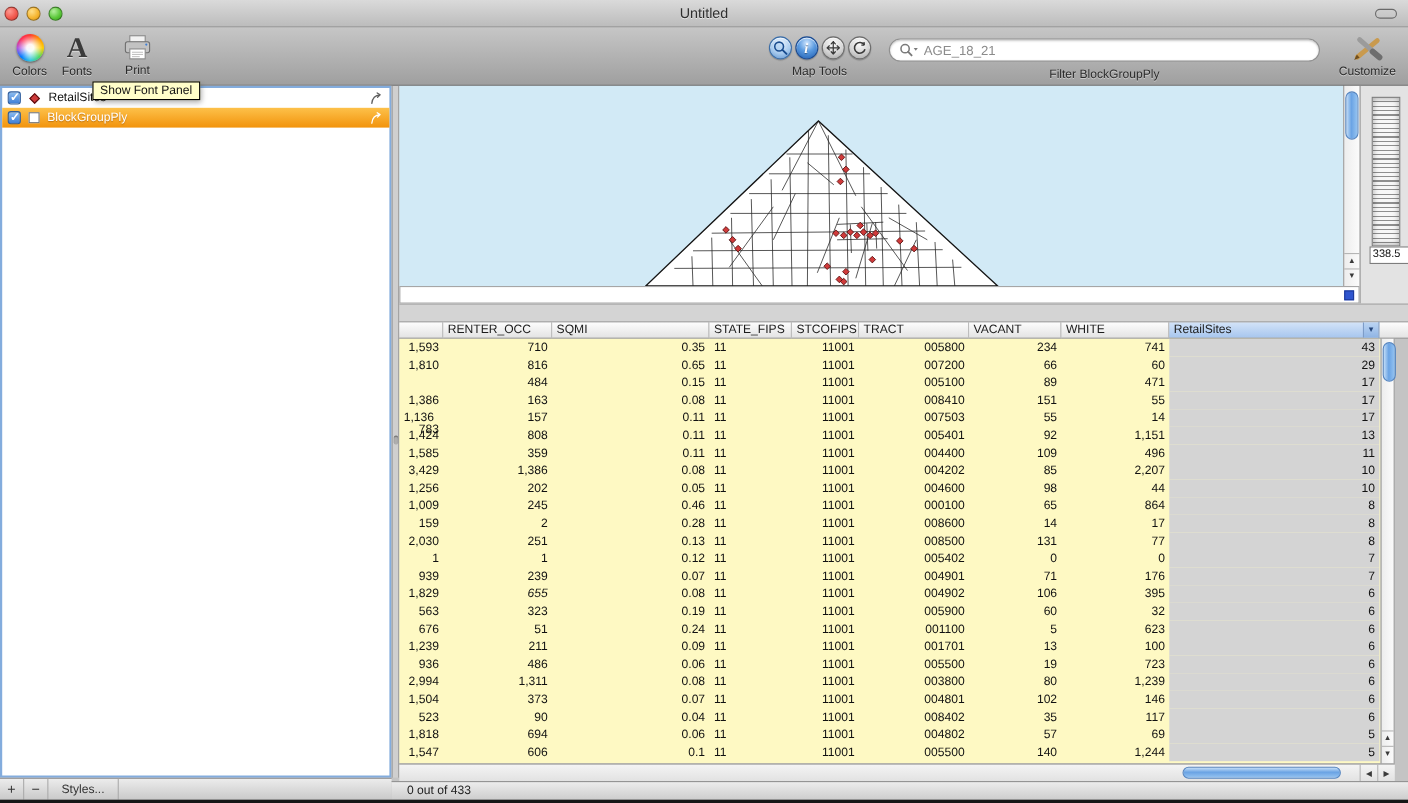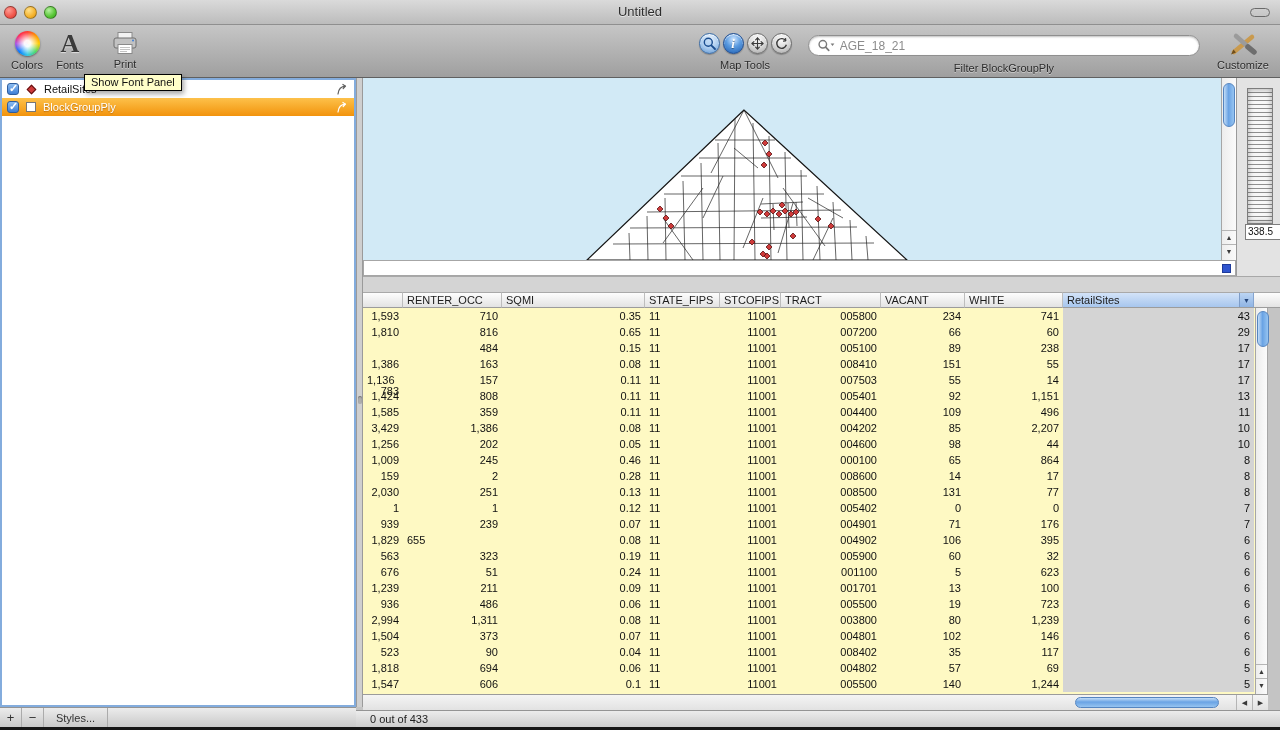--- a/index.html
+++ b/index.html
@@ -365,21 +365,21 @@
         <div class="td selcol" style="width: 191px; text-align: right;">29</div>
       </div>
       <div class="tr">
         <div class="td" style="width: 40px; text-align: right; margin-top: 43px;">783</div>
         <div class="td" style="width: 99px; text-align: right;">484</div>
         <div class="td" style="width: 143px; text-align: right;">0.15</div>
         <div class="td" style="width: 75px; text-align: left;">11</div>
         <div class="td" style="width: 61px; text-align: right;">11001</div>
         <div class="td" style="width: 100px; text-align: right;">005100</div>
         <div class="td" style="width: 84px; text-align: right;">89</div>
-        <div class="td" style="width: 98px; text-align: right;">238</div>
+        <div class="td" style="width: 98px; text-align: right;">471</div>
         <div class="td selcol" style="width: 191px; text-align: right;">17</div>
       </div>
       <div class="tr">
         <div class="td" style="width: 40px; text-align: right;">1,386</div>
         <div class="td" style="width: 99px; text-align: right;">163</div>
         <div class="td" style="width: 143px; text-align: right;">0.08</div>
         <div class="td" style="width: 75px; text-align: left;">11</div>
         <div class="td" style="width: 61px; text-align: right;">11001</div>
         <div class="td" style="width: 100px; text-align: right;">008410</div>
         <div class="td" style="width: 84px; text-align: right;">151</div>
@@ -491,21 +491,21 @@
         <div class="td" style="width: 143px; text-align: right;">0.07</div>
         <div class="td" style="width: 75px; text-align: left;">11</div>
         <div class="td" style="width: 61px; text-align: right;">11001</div>
         <div class="td" style="width: 100px; text-align: right;">004901</div>
         <div class="td" style="width: 84px; text-align: right;">71</div>
         <div class="td" style="width: 98px; text-align: right;">176</div>
         <div class="td selcol" style="width: 191px; text-align: right;">7</div>
       </div>
       <div class="tr">
         <div class="td" style="width: 40px; text-align: right;">1,829</div>
-        <div class="td" style="width: 99px; ">655</div>
+        <div class="td" style="width: 99px; text-align: right; font-style: italic;">655</div>
         <div class="td" style="width: 143px; text-align: right;">0.08</div>
         <div class="td" style="width: 75px; text-align: left;">11</div>
         <div class="td" style="width: 61px; text-align: right;">11001</div>
         <div class="td" style="width: 100px; text-align: right;">004902</div>
         <div class="td" style="width: 84px; text-align: right;">106</div>
         <div class="td" style="width: 98px; text-align: right;">395</div>
         <div class="td selcol" style="width: 191px; text-align: right;">6</div>
       </div>
       <div class="tr">
         <div class="td" style="width: 40px; text-align: right;">563</div>

